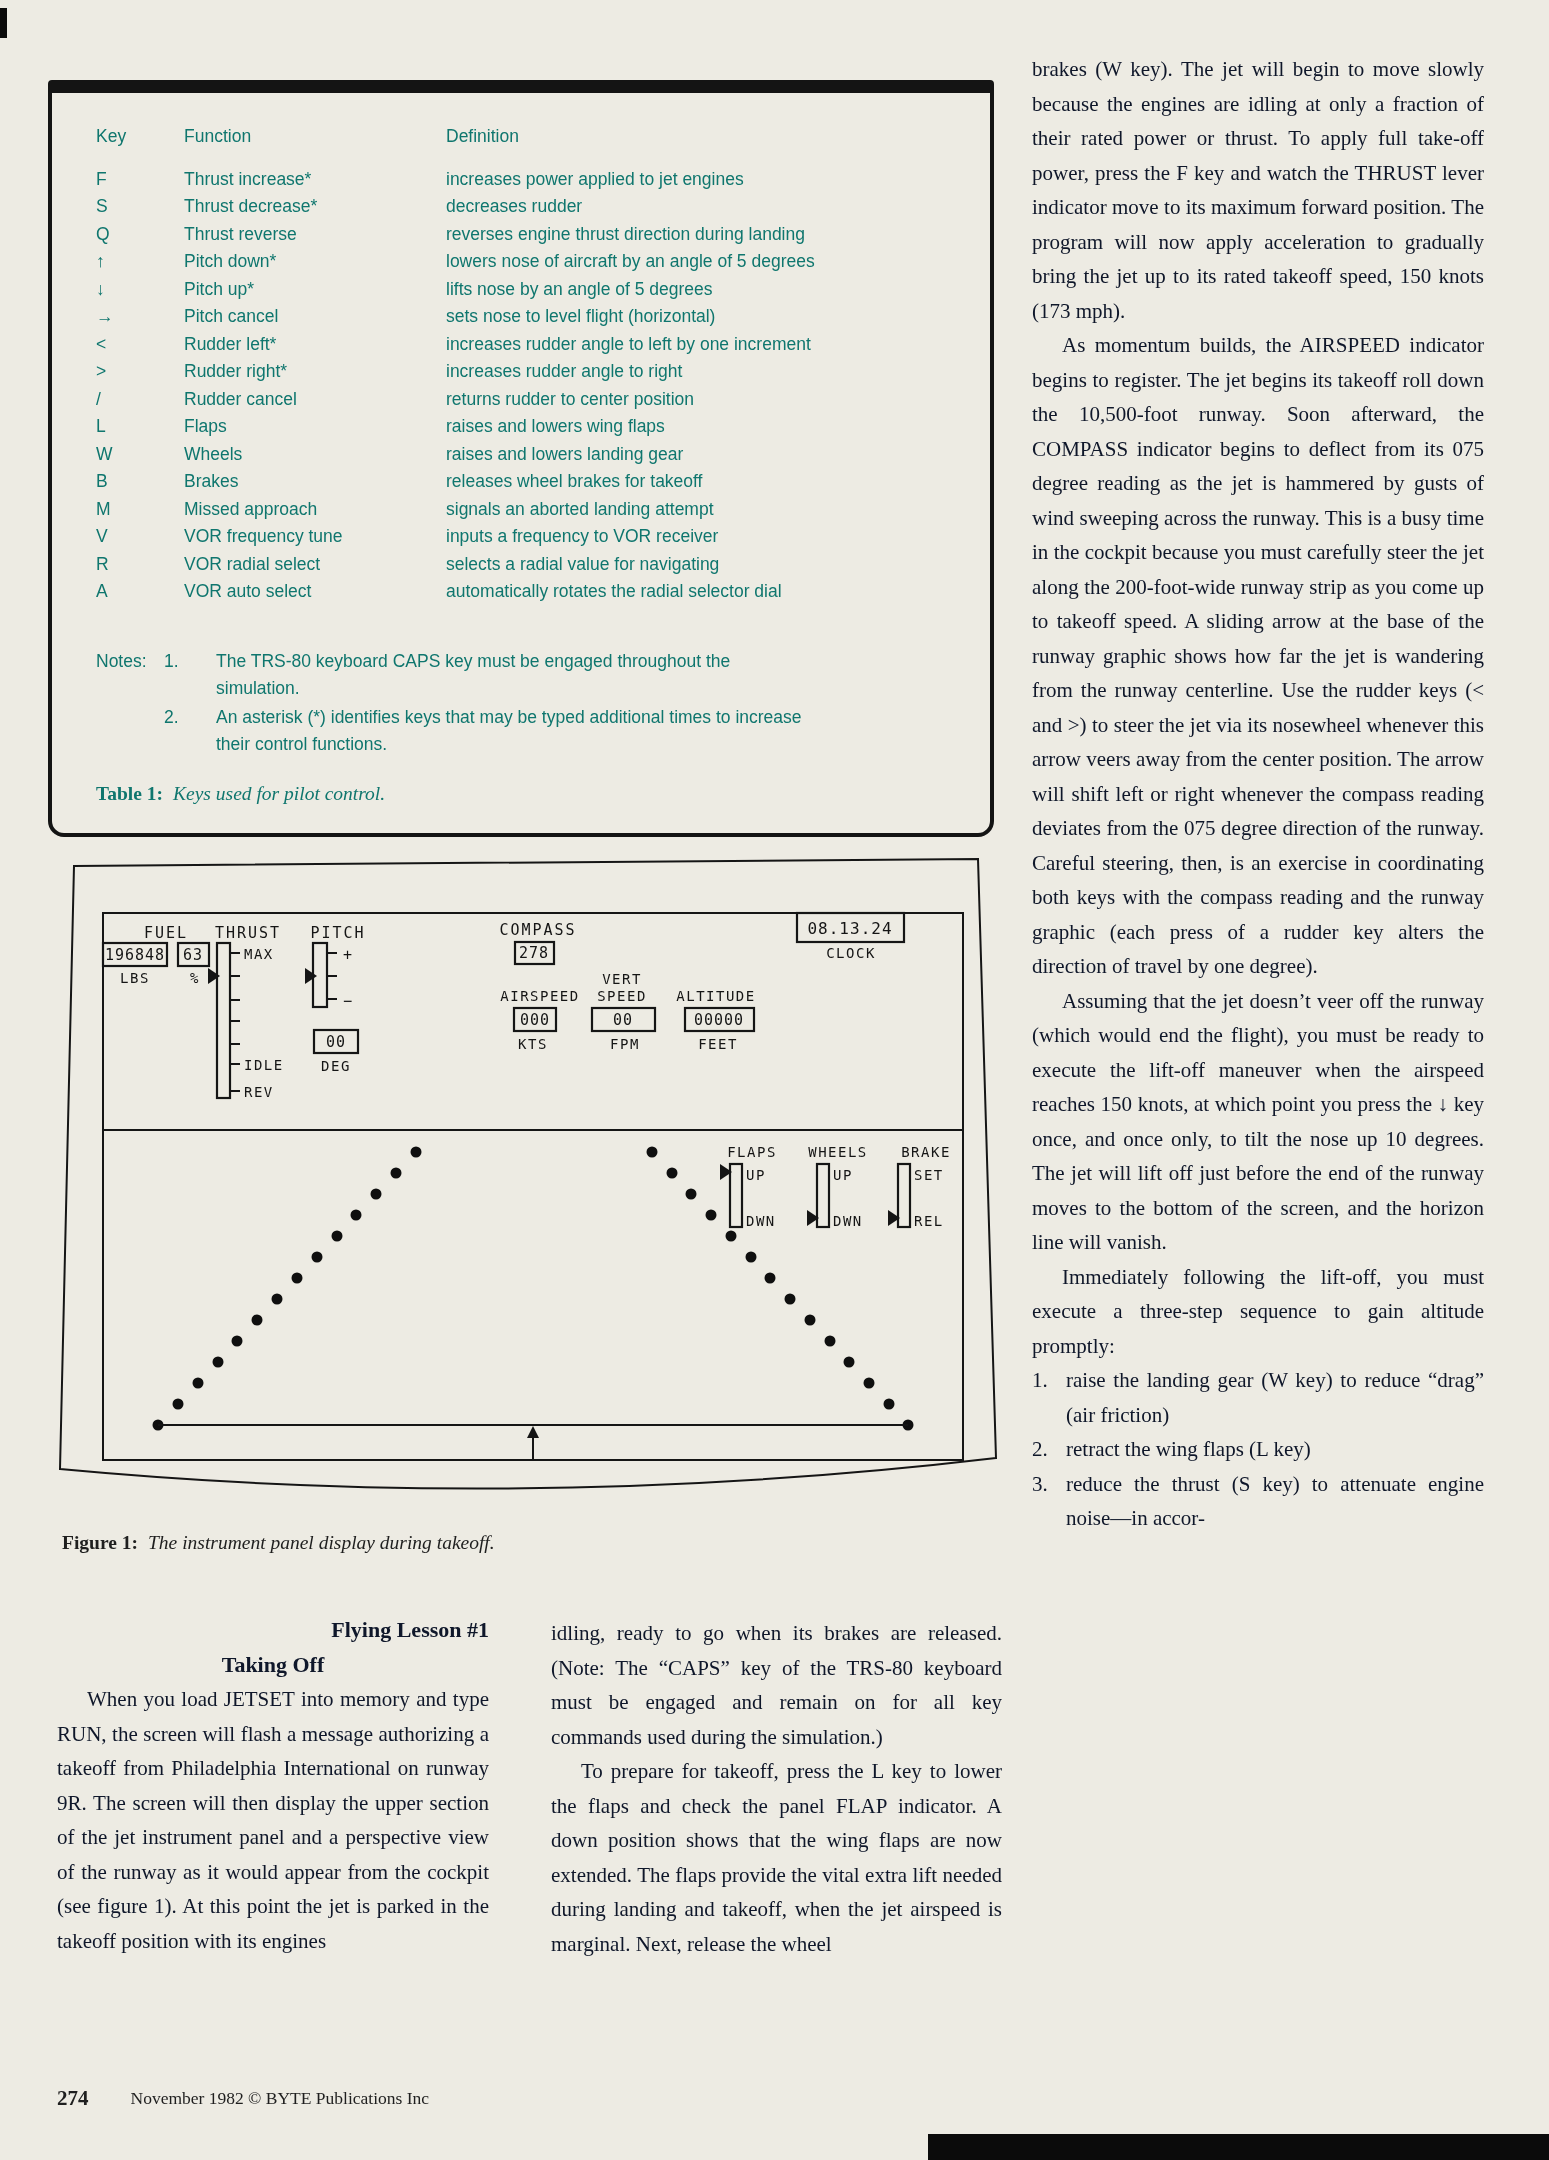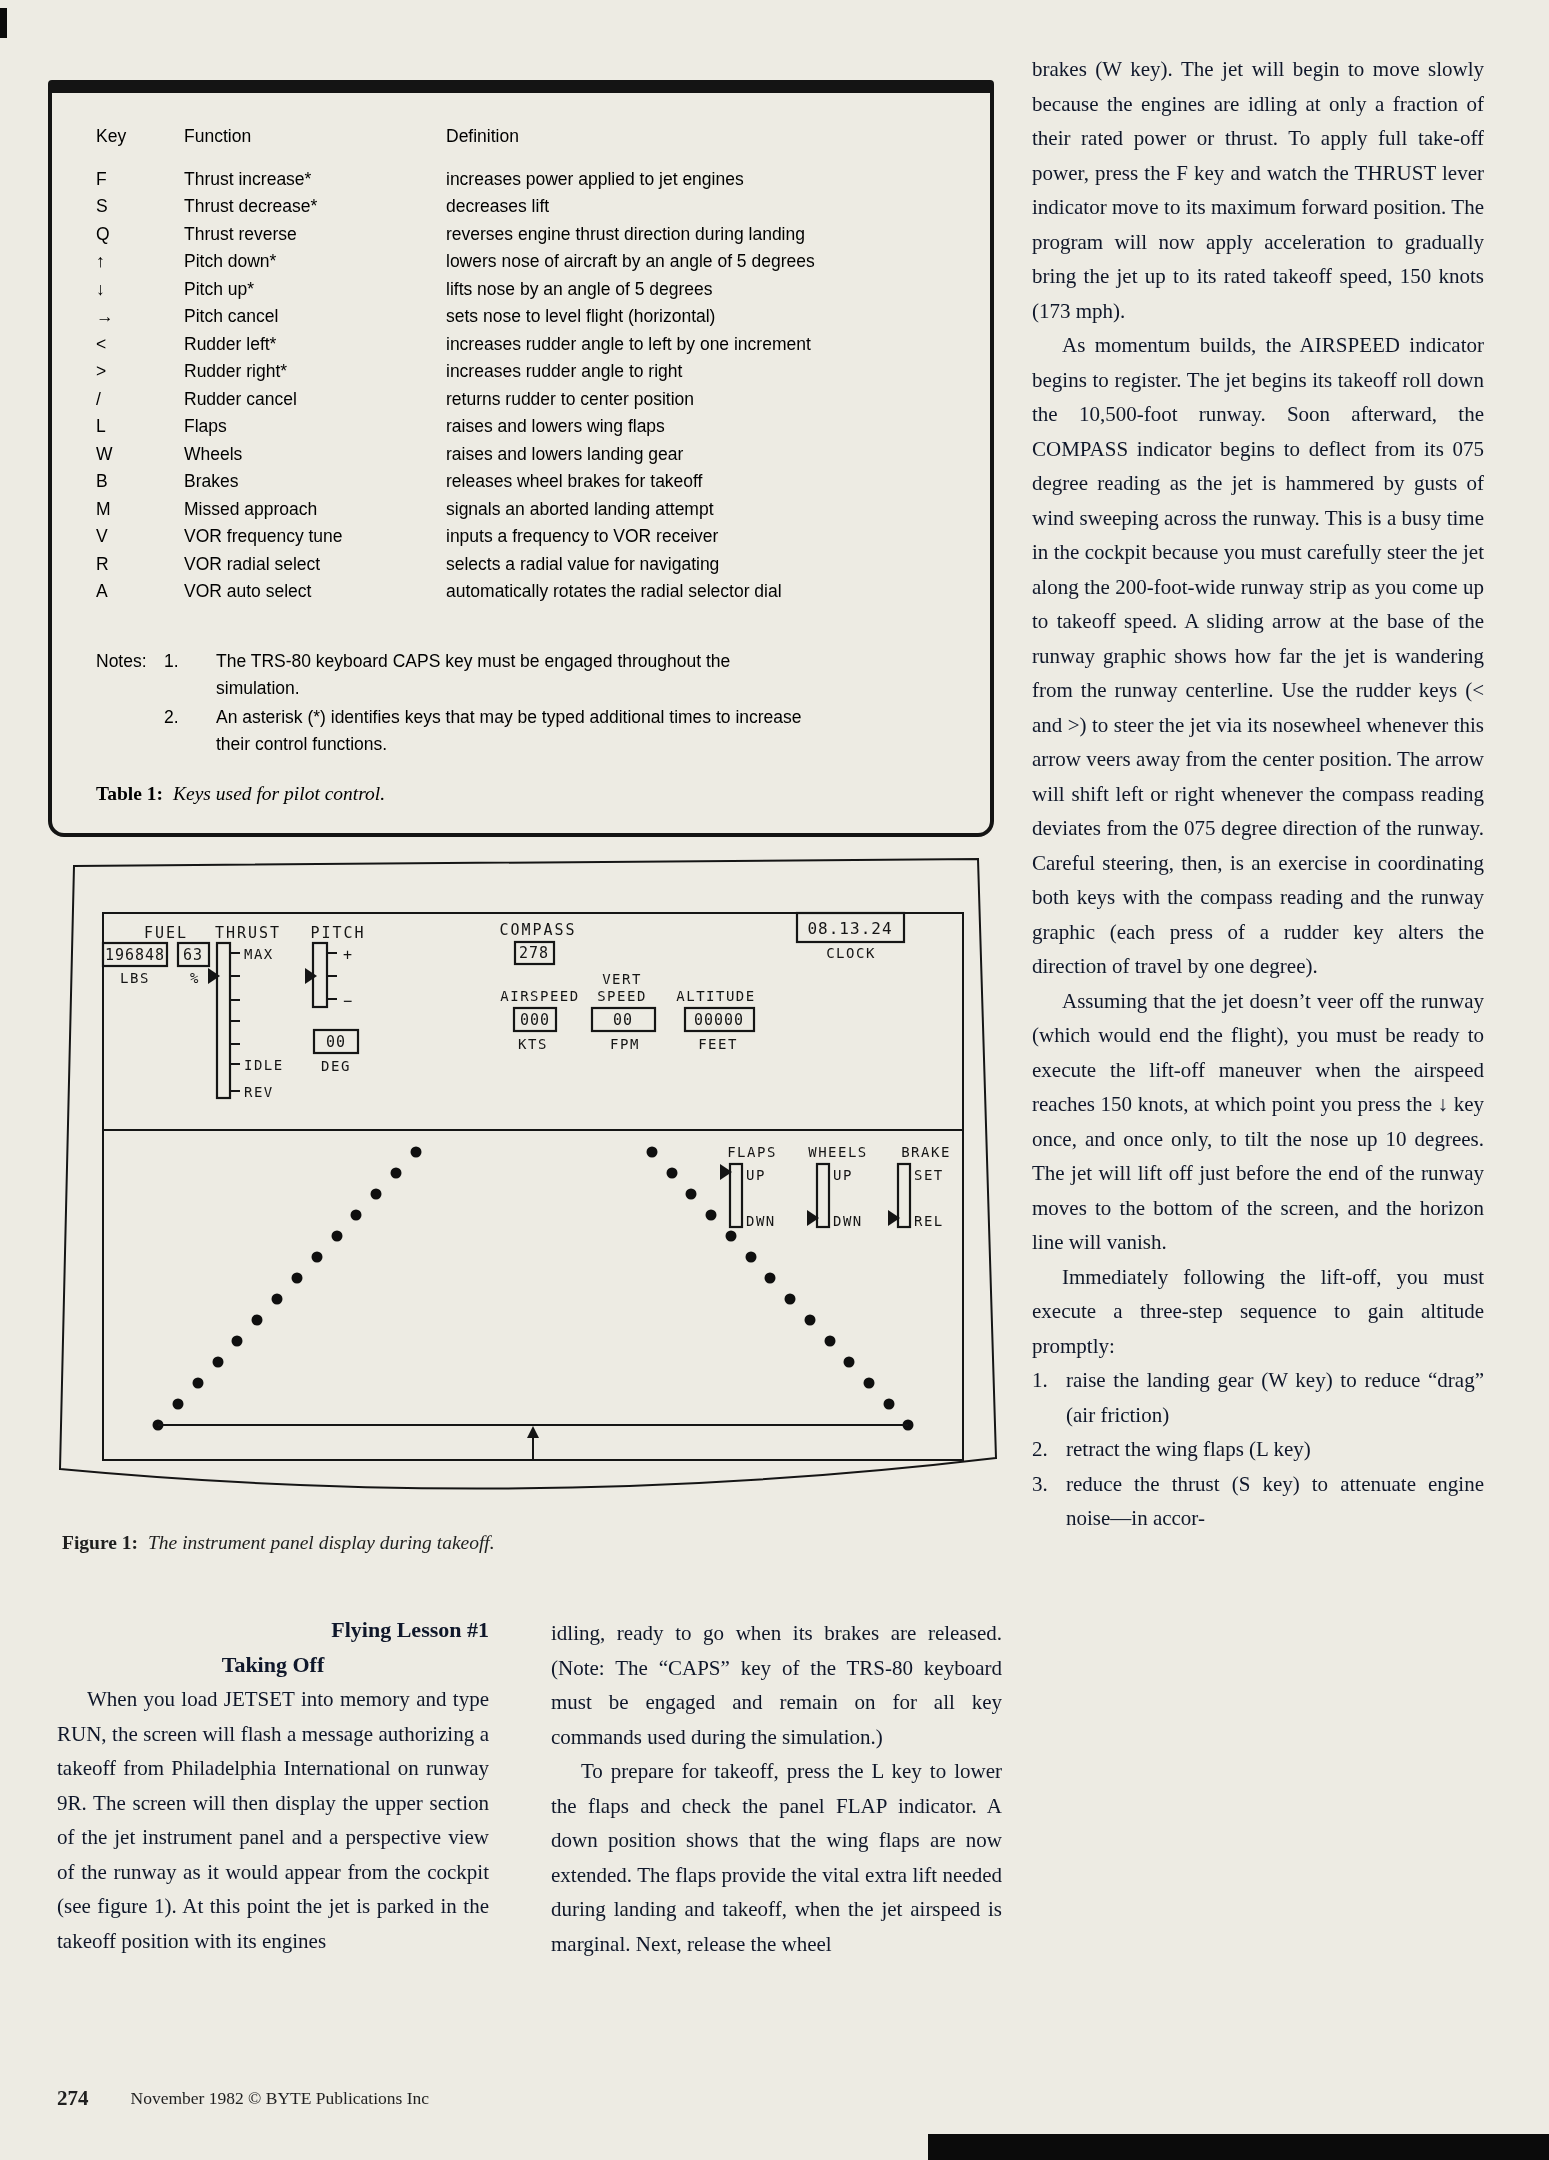--- a/index.html
+++ b/index.html
@@ -9,21 +9,21 @@
     font-family:"Liberation Serif", serif; color:#1f1f1f;
   }
   
   .table-box {
     position:absolute; left:48px; top:80px; width:946px; height:757px;
     border:4px solid #141414; border-top-width:13px;
     border-radius:4px 4px 16px 16px; box-sizing:border-box;
     background:transparent;
   }
   .table-inner { margin:30px 20px 0 44px; font-family:"Liberation Sans", sans-serif;
-    font-size:17.5px; color:#000000; }
+    font-size:17.5px; color:#0f766e; }
   .t-row { display:grid; grid-template-columns:88px 262px 1fr; line-height:27.5px; }
   .t-head { margin-bottom:15px; }
   .notes { margin-top:42px; }
   .note-row { display:grid; grid-template-columns:68px 52px 600px; line-height:27.5px; margin-bottom:1px; }
   .table-caption { margin-top:24px; font-family:"Liberation Serif", serif; font-size:19.5px; }
   .table-caption .cap-label { font-weight:bold; }
   .table-caption .cap-text { font-style:italic; margin-left:10px;text-align:right; }
   
   .figure-wrap { position:absolute; left:50px; top:850px; width:950px; height:665px; }
   .figure-caption { position:absolute; left:62px; top:1532px; font-size:19.5px;text-align:right; }
@@ -69,21 +69,21 @@
     <div>
 
     <div class="t-row">
         <div>F</div>
         <div>Thrust increase*</div>
         <div>increases power applied to jet engines</div>
       </div>
         <div class="t-row">
         <div>S</div>
         <div>Thrust decrease*</div>
-        <div>decreases lift</div>
+        <div>decreases rudder</div>
       </div>
         <div class="t-row">
         <div>Q</div>
         <div>Thrust reverse</div>
         <div>reverses engine thrust direction during landing</div>
       </div>
         <div class="t-row">
         <div>↑</div>
         <div>Pitch down*</div>
         <div>lowers nose of aircraft by an angle of 5 degrees</div>

